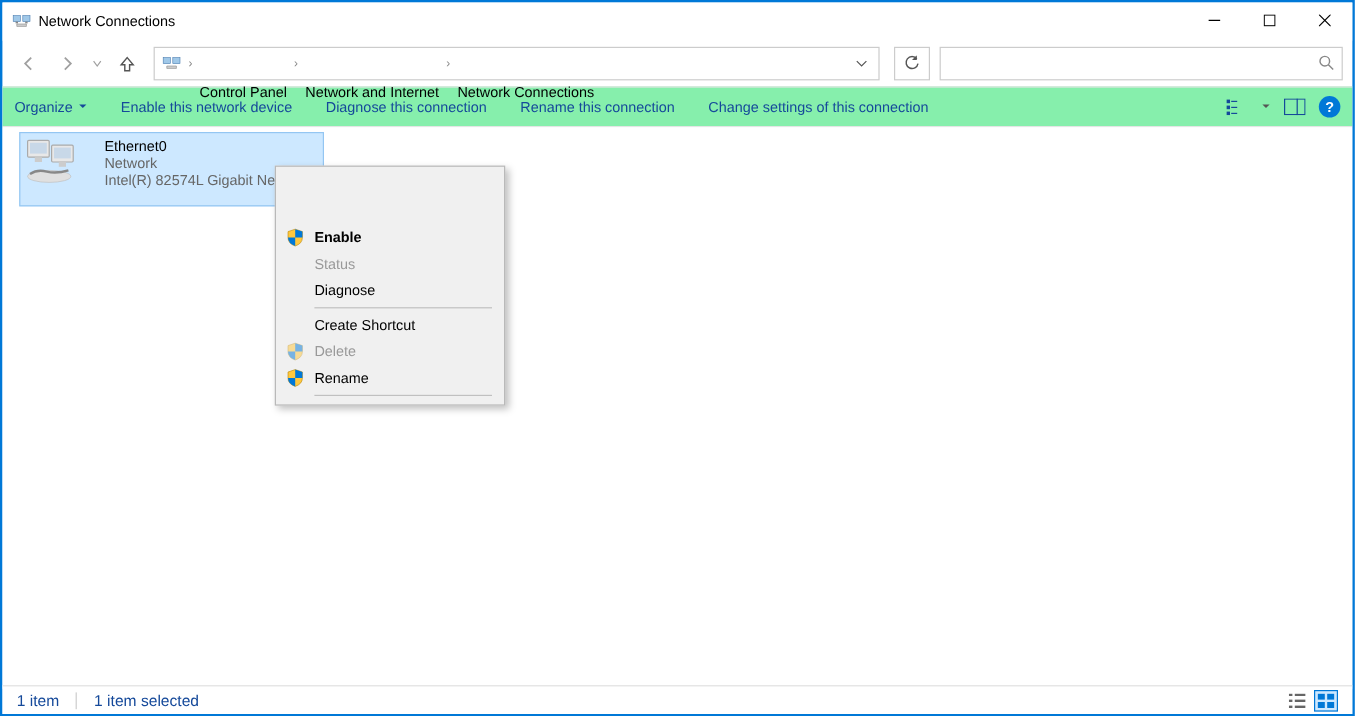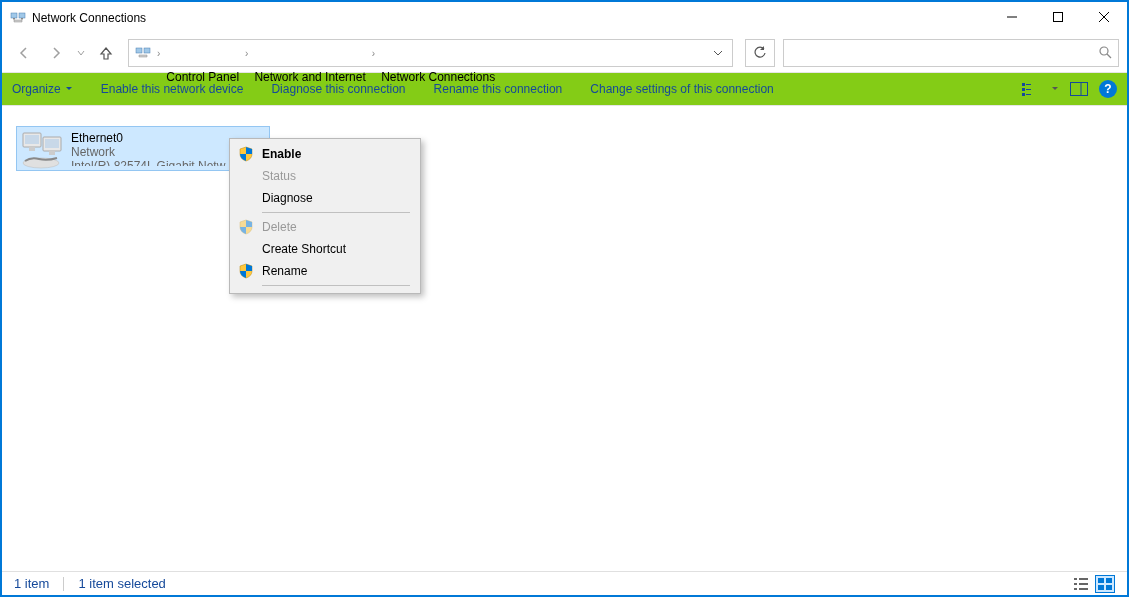--- a/index.html
+++ b/index.html
@@ -123,21 +123,21 @@
 
     
     .cmdbar {
       height: 34px;
       display: flex;
       align-items: center;
       padding: 0 10px;
       gap: 28px;
       border-top: 1px solid #e5e5e5;
       border-bottom: 1px solid #e5e5e5;
-      background: #84cc16;
+      background: #86efac;
     }
     .cmdbar .cmd {
       color: #15499a;
       font-size: 12px;
       display: flex;
       align-items: center;
       gap: 4px;
     }
     .cmdbar-right {
       margin-left: auto;
@@ -161,28 +161,28 @@
     }
 
     
     .content {
       position: relative;
       height: 468px;
       background: #fff;
     }
     .conn-item {
       position: absolute;
-      left: 14px; top: 20px;
+      left: 14px; top: 4px;
       width: 254px;
-      height: 45px;
+      height: 62px;
       background: #cde8ff;
       border: 1px solid #94c6f2;
       display: flex;
       padding: 4px;
-      gap: 6px;
+      gap: 22px;
     }
     .conn-icon {
       width: 44px; height: 40px;
       flex-shrink: 0;
     }
     .conn-text { display: flex; flex-direction: column; line-height: 14px; overflow: hidden; }
     .conn-name { color: #000; font-size: 12px; }
     .conn-status { color: #666; font-size: 12px; }
     .conn-device { color: #666; font-size: 12px; white-space: nowrap; overflow: hidden; text-overflow: clip; }
 
@@ -199,21 +199,21 @@
     .cm-item {
       height: 22px;
       display: flex;
       align-items: center;
       padding: 0 10px 0 30px;
       position: relative;
       font-size: 12px;
       color: #000;
     }
     .cm-item.disabled { color: #999; }
-    .cm-item.bold { font-weight: 600; }
+    .cm-item.bold { font-weight: 600; margin-top: 44px; }
     .cm-sep {
       height: 1px;
       background: #c0c0c0;
       margin: 3px 8px 3px 30px;
     }
     .cm-shield {
       position: absolute;
       left: 6px;
       top: 3px;
       width: 16px; height: 16px;
@@ -393,30 +393,30 @@
         </svg>
       <span>Enable</span>
     </div>
     <div class="cm-item disabled">
       <span>Status</span>
     </div>
     <div class="cm-item">
       <span>Diagnose</span>
     </div>
     <div class="cm-sep"></div>
+    <div class="cm-item">
+      <span>Create Shortcut</span>
+    </div>
     <div class="cm-item disabled">
       <svg class="cm-shield" viewBox="0 0 16 16" style="opacity:0.5">
           <path d="M8 1 L14 3 L14 8 Q14 13 8 15 Q2 13 2 8 L2 3 Z" fill="#ffc83d" stroke="#b8860b" stroke-width="0.5"></path>
           <path d="M8 1 L14 3 L14 8 L8 8 Z" fill="#0078d7"></path>
           <path d="M8 8 L8 15 Q2 13 2 8 Z" fill="#0078d7"></path>
         </svg>
       <span>Delete</span>
-    </div>
-    <div class="cm-item">
-      <span>Create Shortcut</span>
     </div>
     <div class="cm-item">
       <svg class="cm-shield" viewBox="0 0 16 16">
           <path d="M8 1 L14 3 L14 8 Q14 13 8 15 Q2 13 2 8 L2 3 Z" fill="#ffc83d" stroke="#b8860b" stroke-width="0.5"></path>
           <path d="M8 1 L14 3 L14 8 L8 8 Z" fill="#0078d7"></path>
           <path d="M8 8 L8 15 Q2 13 2 8 Z" fill="#0078d7"></path>
         </svg>
       <span>Rename</span>
     </div>
     <div class="cm-sep"></div>

